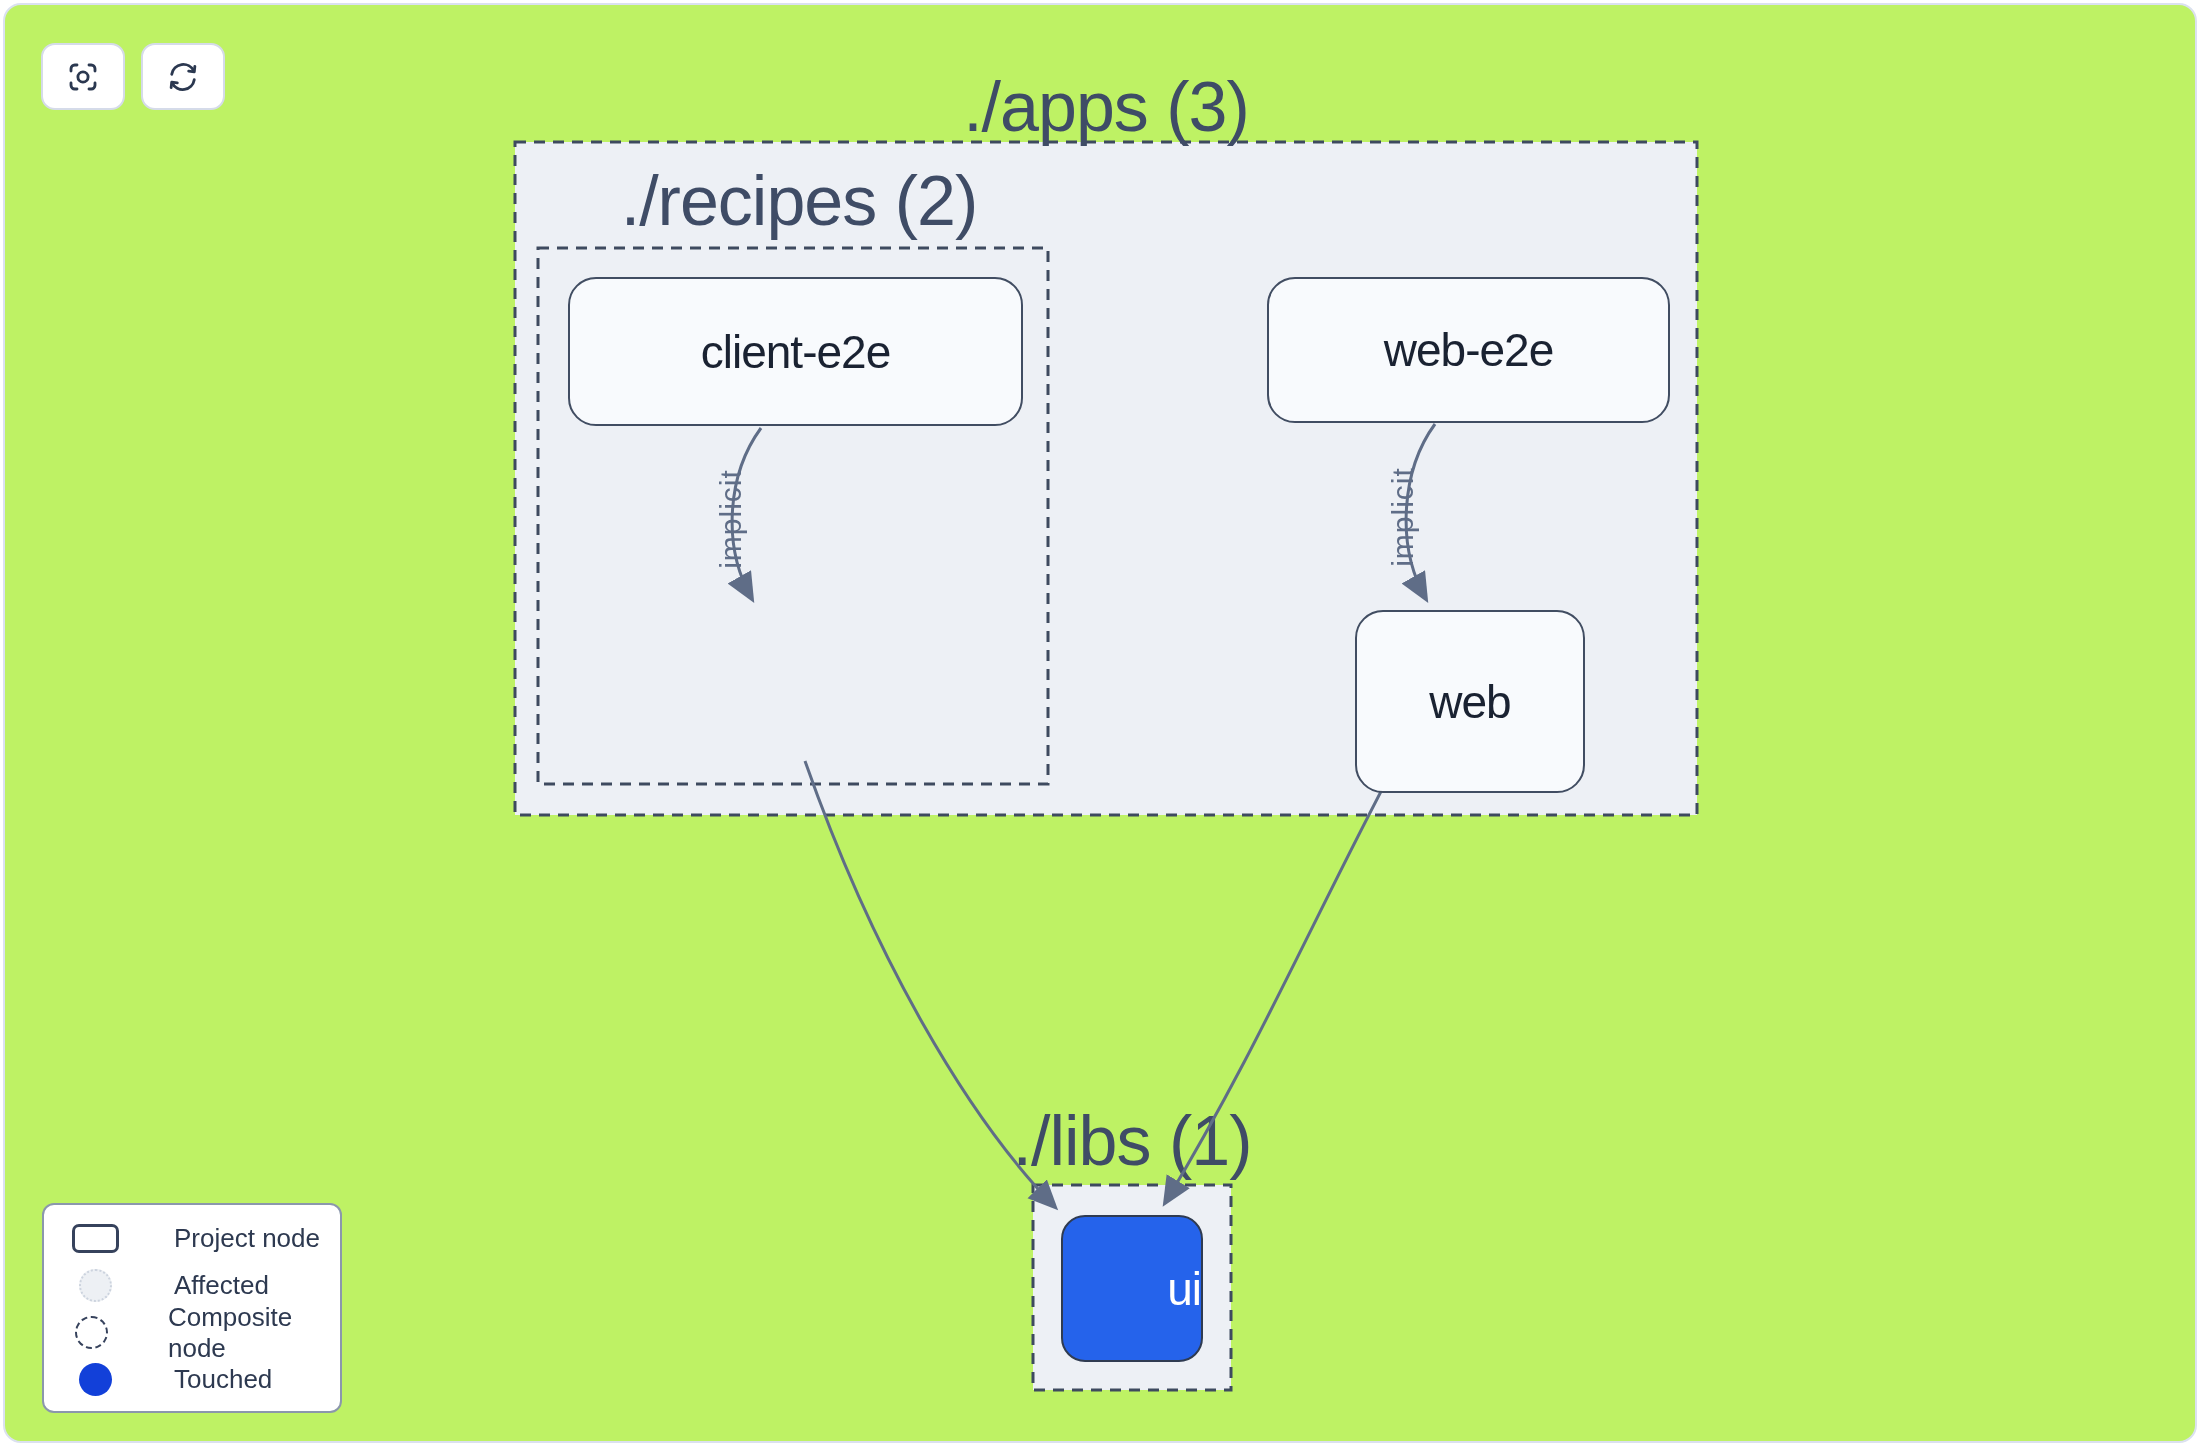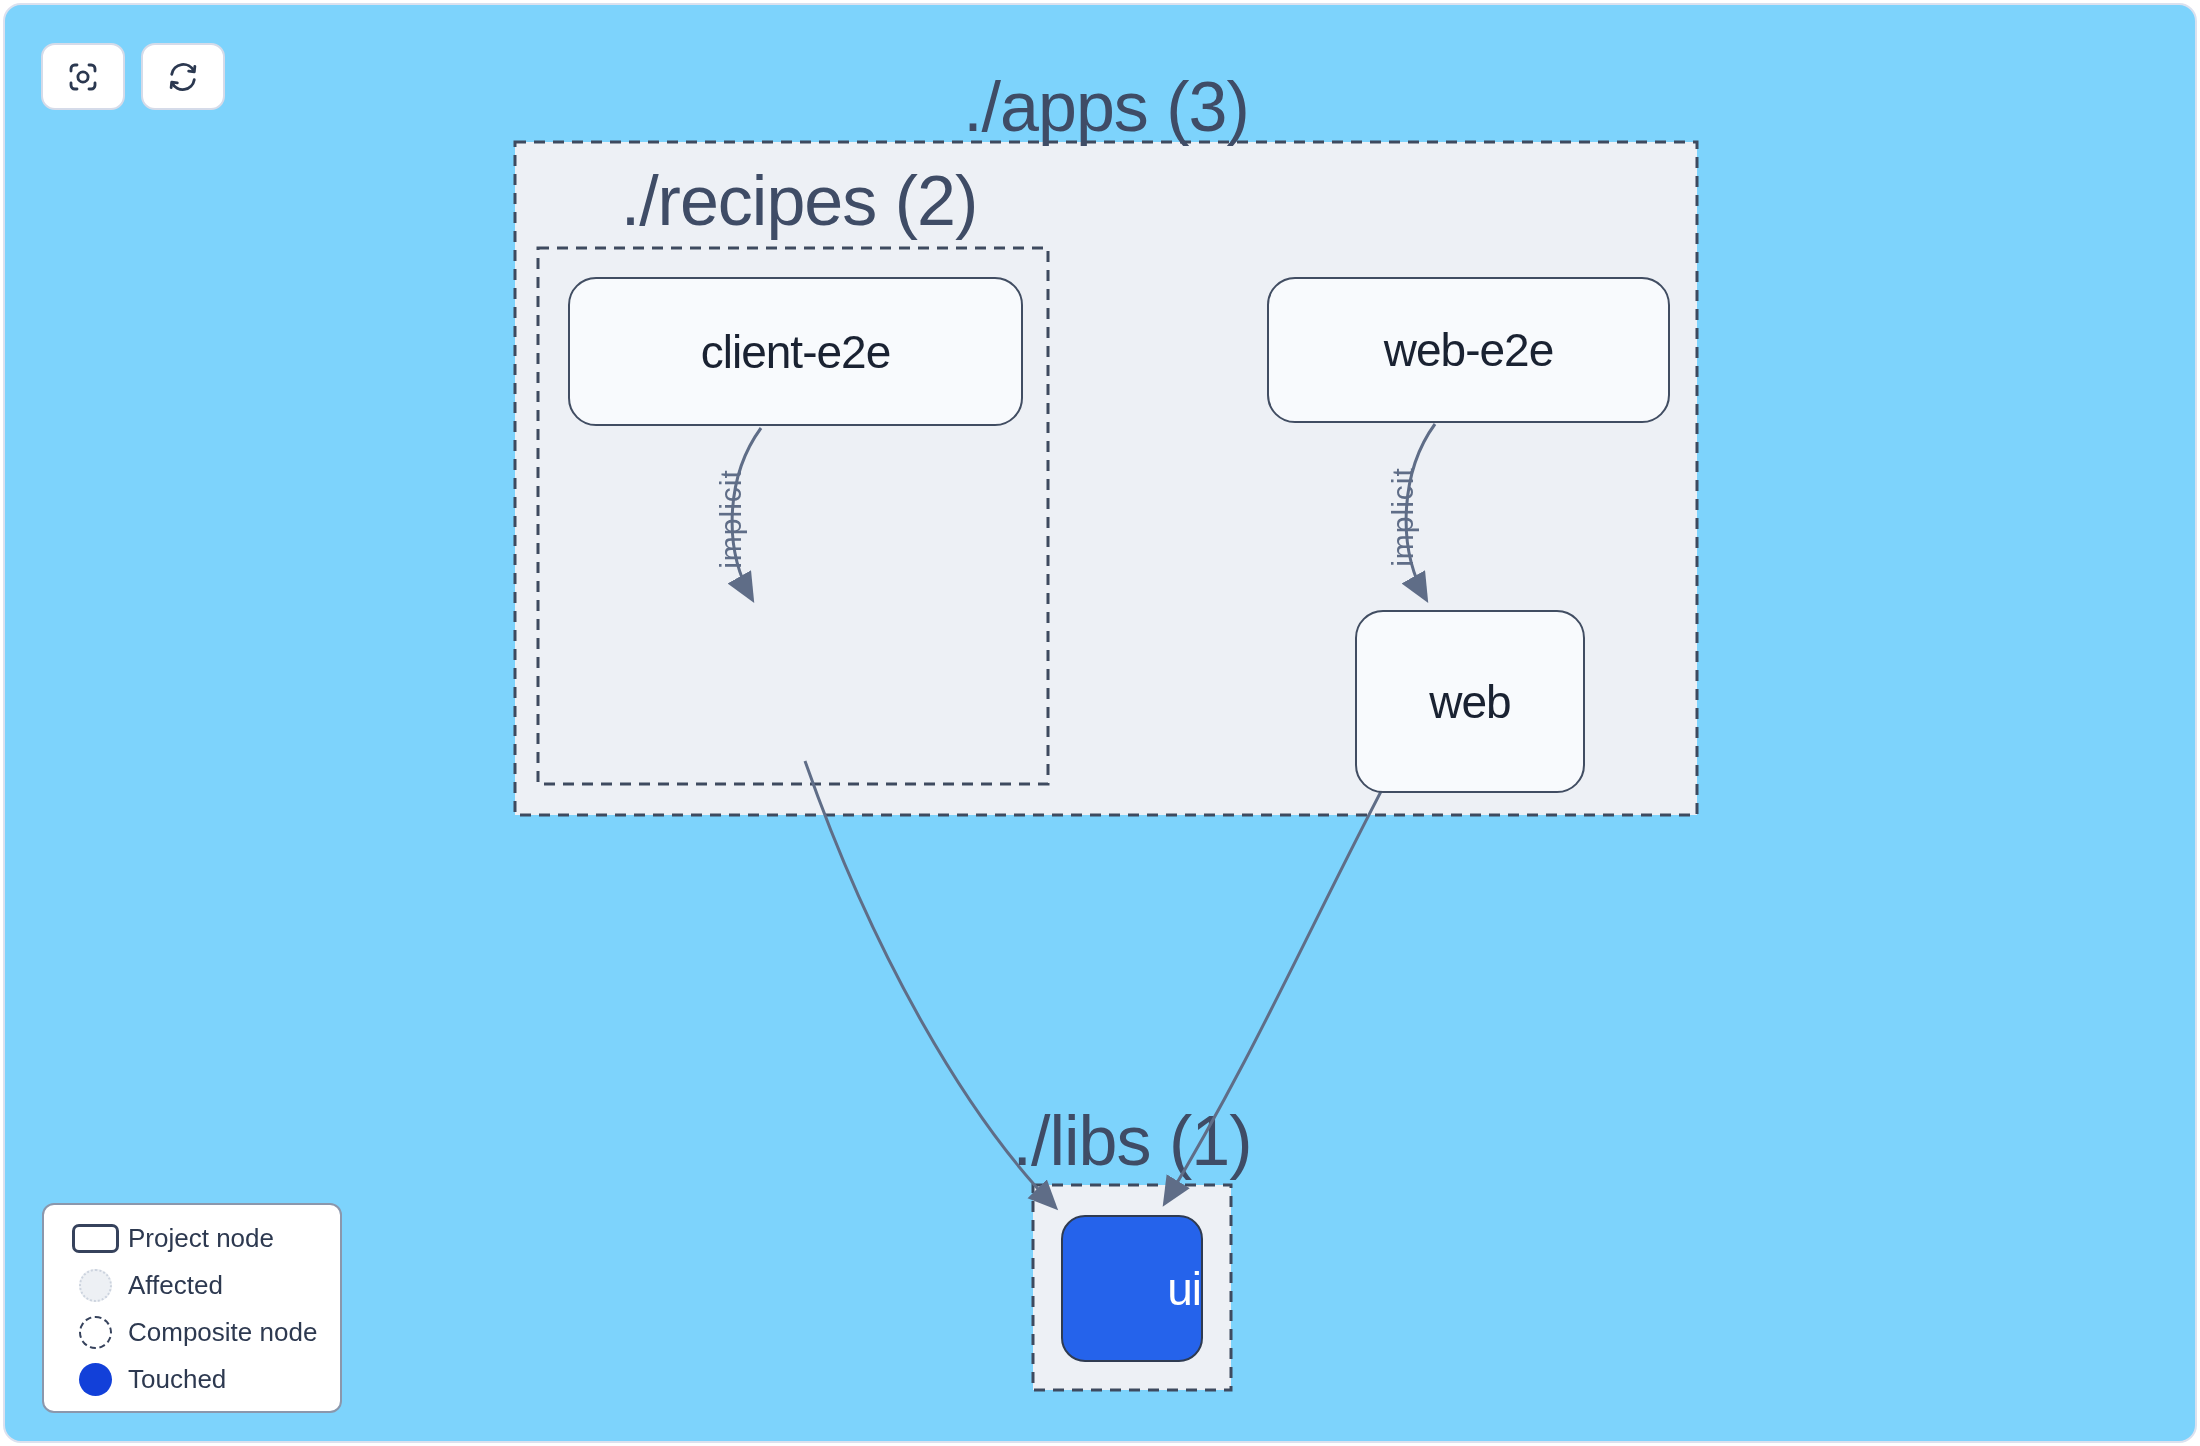--- a/index.html
+++ b/index.html
@@ -1,21 +1,21 @@
 <!DOCTYPE html>
 <html><head>
 <meta charset="utf-8">
 <style>
   * { margin: 0; padding: 0; box-sizing: border-box; }
   html, body { width: 2200px; height: 1446px; background: #ffffff; overflow: hidden; }
   body { font-family: "Liberation Sans", sans-serif; position: relative; }
 
   .card {
     position: absolute; inset: 3px;
-    background: #7dd3fc;
+    background: #bef264;
     border: 2px solid #dbe1ef;
     border-radius: 18px;
     overflow: hidden;
   }
 
   .layer { position: absolute; left: 0; top: 0; width: 2200px; height: 1446px; }
   .groups-layer { z-index: 1; }
   .edges-layer  { z-index: 5; pointer-events: none; }
 
   .group-title {
@@ -73,21 +73,21 @@
 
   .legend {
     position: absolute; left: 37px; top: 1198px; z-index: 10;
     width: 300px; height: 210px;
     background: #ffffff;
     border: 2px solid #8b97ac;
     border-radius: 12px;
     padding: 10px 0 0 18px;
     display: flex; flex-direction: column;
   }
-  .legend-row { height: 47px; display: flex; align-items: center; }
+  .legend-row { height: 47px; display: flex; align-items: center; gap: 46px; }
   .legend-swatch-cell { width: 66px; display: flex; align-items: center; justify-content: center; }
   .legend-label { font-size: 26px; color: #2d3950; }
 
   .swatch-project {
     width: 47px; height: 29px;
     border: 3px solid #36425c; border-radius: 7px; background: #ffffff;
   }
   .swatch-composite {
     width: 33px; height: 33px; border-radius: 50%;
     border: 2.5px dashed #36425c; background: #ffffff;

